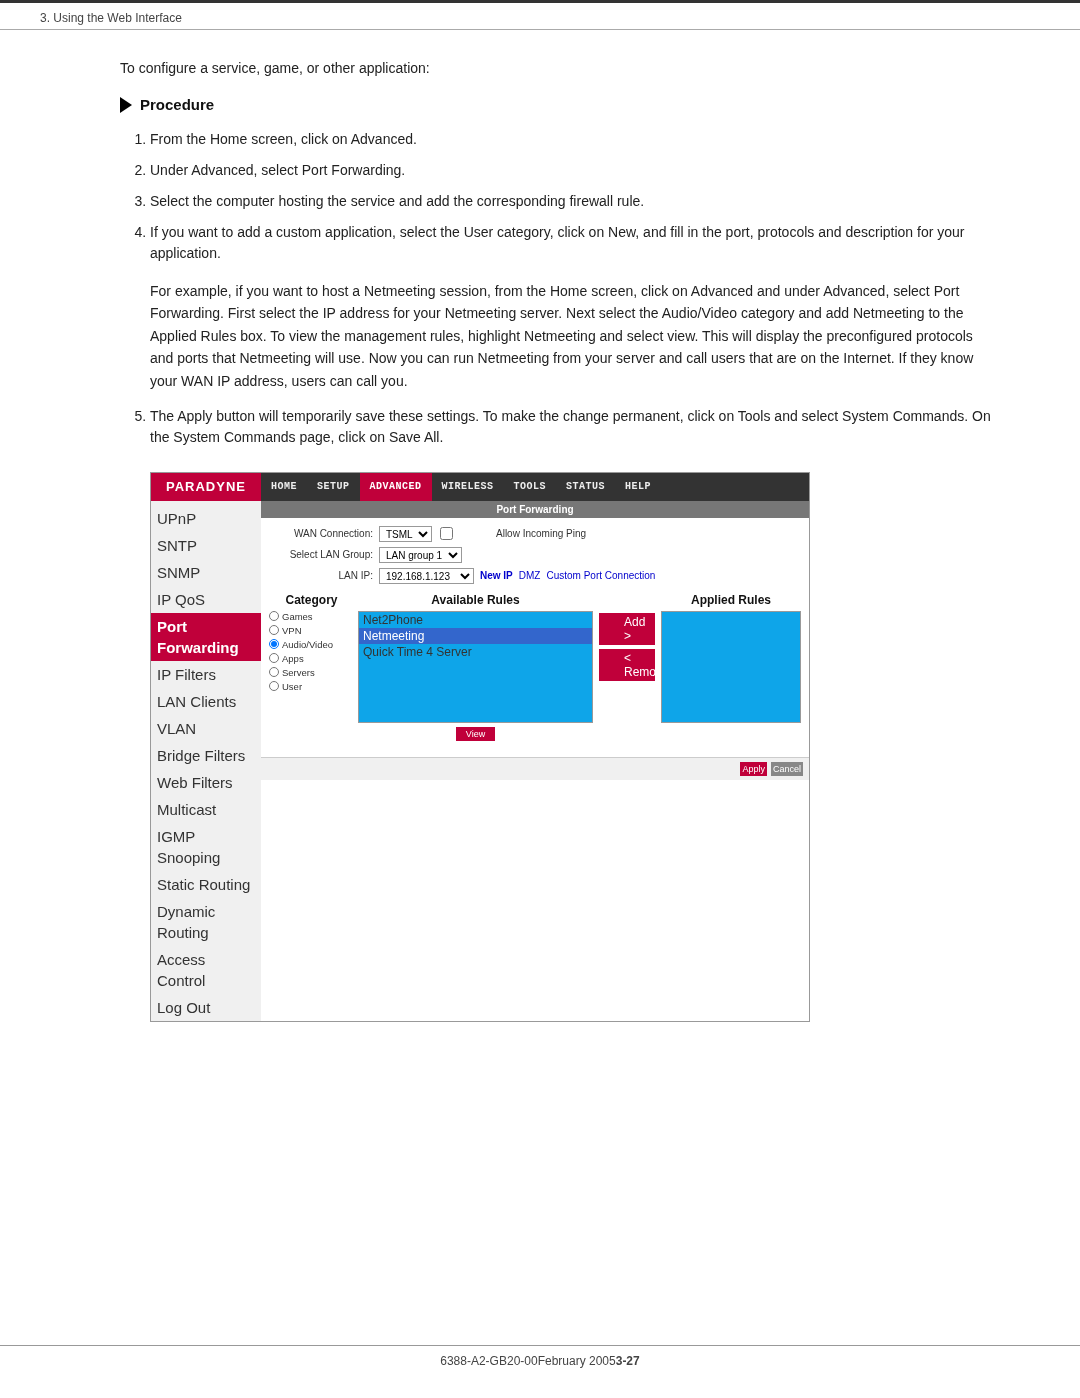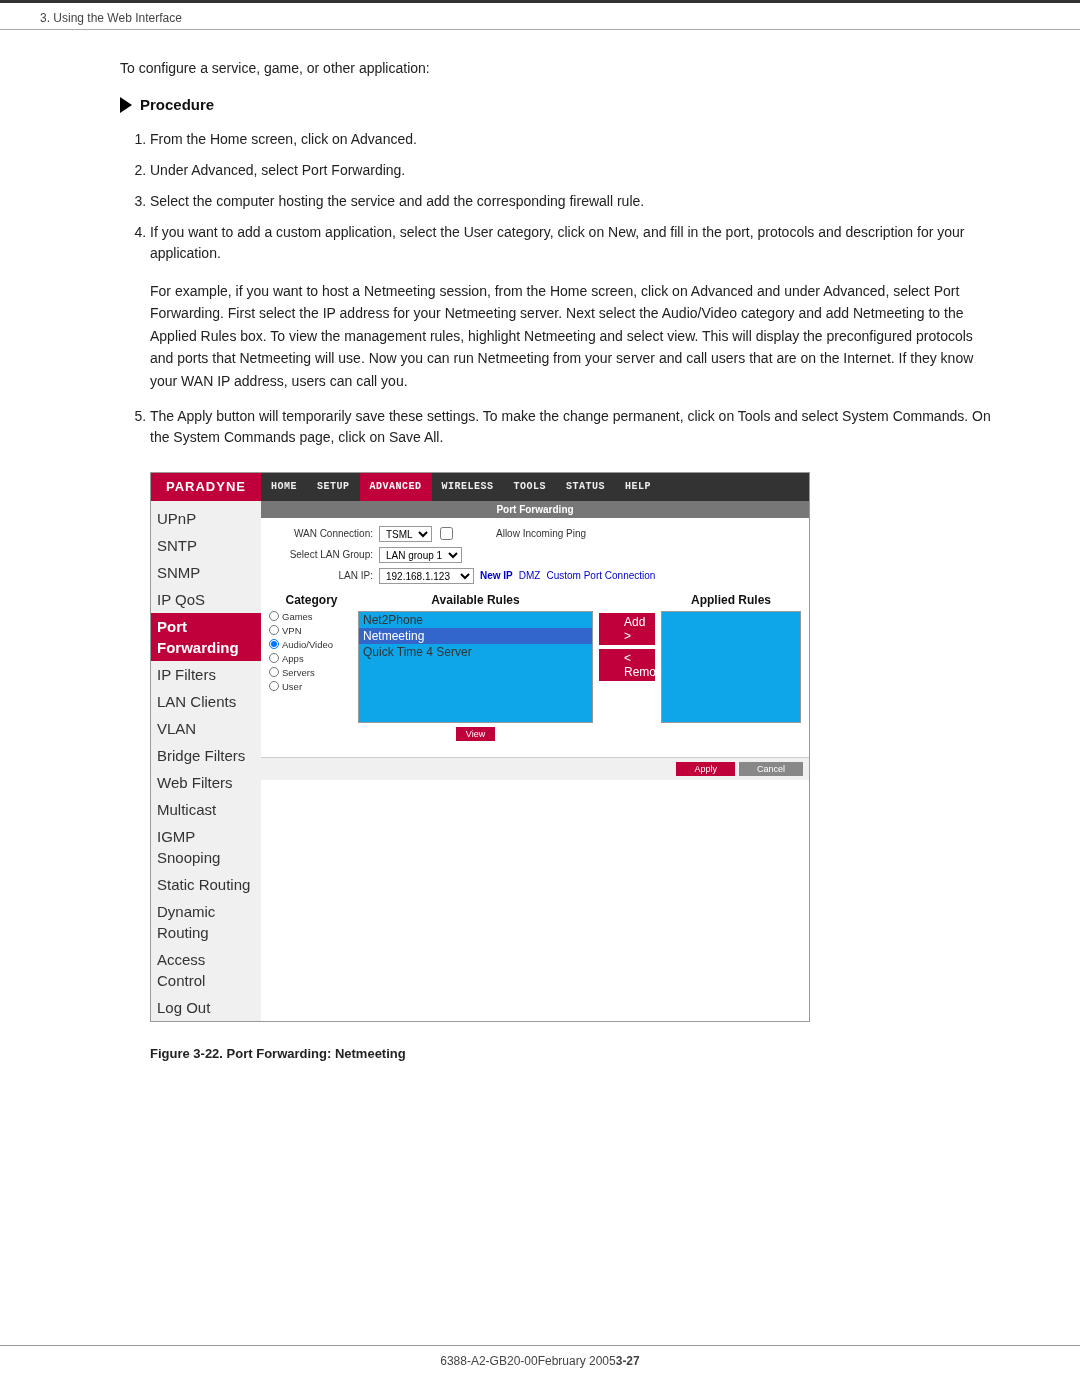--- a/index.html
+++ b/index.html
@@ -339,21 +339,21 @@
       padding: 4px 6px;
       background: #f0f0f0;
       gap: 4px;
       border-top: 1px solid #ccc;
     }
 
     .bottom-btn {
       background: #c0003a;
       color: #fff;
       border: none;
-      padding: 2px 18px;
+      padding: 2px 2px;
       font-size: 9px;
       cursor: pointer;
     }
 
     .bottom-btn.cancel-btn {
       background: #888;
     }
 
     
     .figure-caption {
@@ -551,23 +551,20 @@
 
         <div class="bottom-bar">
           <button class="bottom-btn">Apply</button>
           <button class="bottom-btn cancel-btn">Cancel</button>
         </div>
 
       </div>
     </div>
   </div>
 
-  <p class="figure-caption">
-    <strong>Figure 3-22.   Port Forwarding: Netmeeting</strong>
-  </p>
 
 </div>
 
 <div class="page-footer">
   <span class="footer-left">6388-A2-GB20-00</span>
   <span class="footer-center">February 2005</span>
   <span class="footer-right">3-27</span>
 </div>
 
 </body></html>

